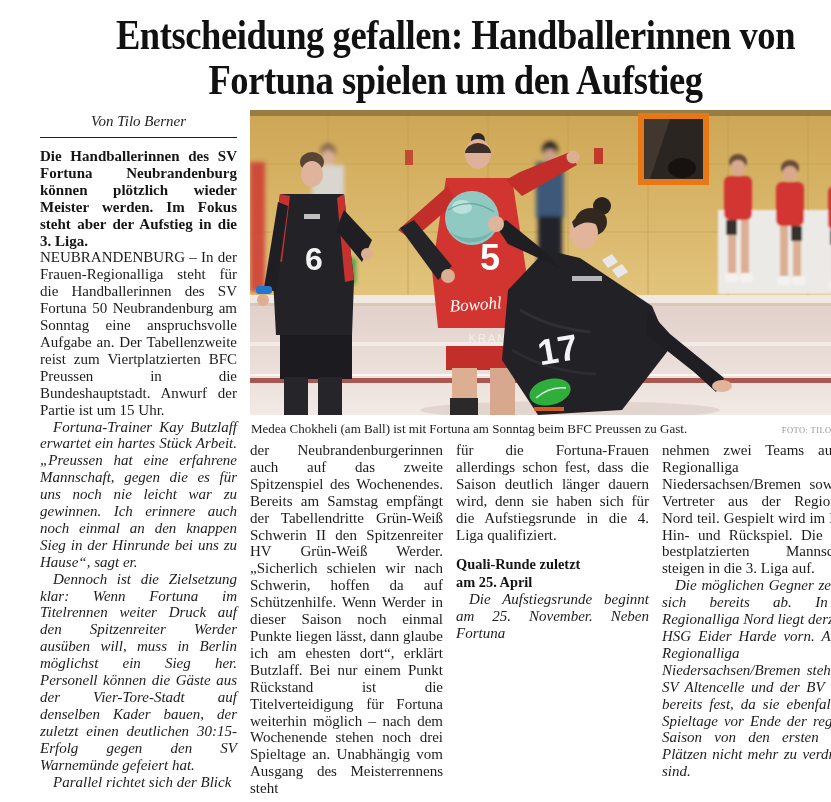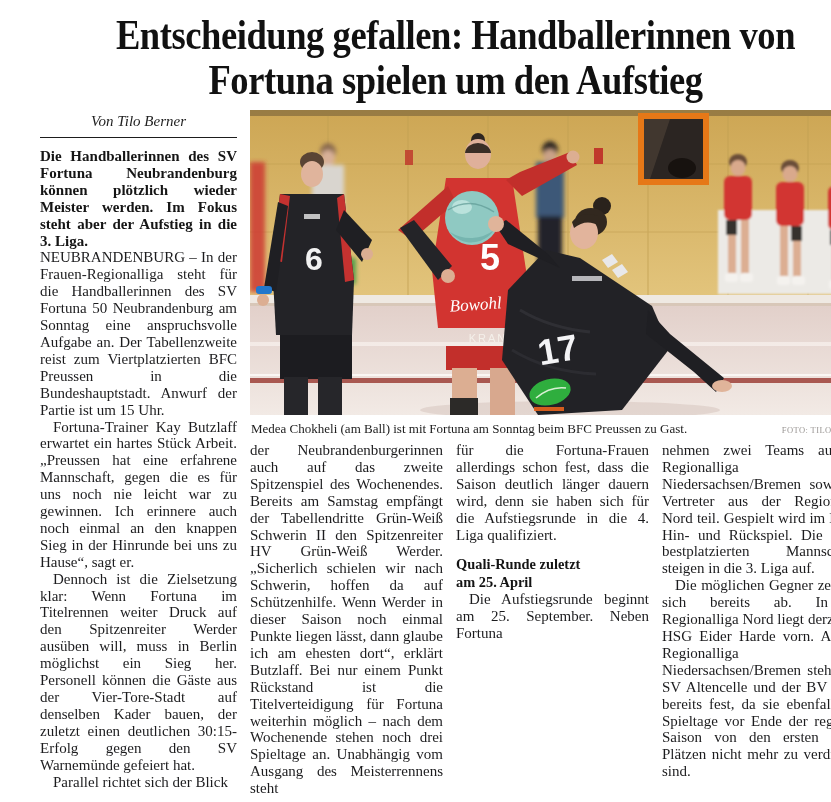--- a/index.html
+++ b/index.html
@@ -15,21 +15,21 @@
   }
   
   .content{display:flex;gap:13px;margin-top:7px;}
   .col-first{width:197px;flex:none;}
   .main{width:621px;flex:none;}
   
   .byline{text-align:center;font-style:italic;font-size:15px;margin:3px 0 7px;color:#222;}
   .byline-rule{border:0;border-top:1.6px solid #1d1d1d;margin:0 0 10px;}
   .lead{font-weight:700;font-size:15.4px;line-height:21.4px;text-align:justify;margin:0 0 9px;color:#151515;}
   .bodytext p{font-size:15px;line-height:16.9px;text-align:justify;margin:0;hyphens:auto;-webkit-hyphens:auto;}
-  .bodytext p.ind{text-indent:13px;}
+  .bodytext p.ind{text-indent:13px;font-style:italic;}
   
   figure{margin:0;}
   .photo-svg{display:block;width:621px;height:305px;background:#d9b768;}
   figcaption{
     display:flex;justify-content:space-between;align-items:baseline;
     font-family:Liberation Serif, serif;padding:6px 1px 5px;
   }
   .cap-text{font-size:13px;color:#1b1b1b;}
   .cap-credit{font-size:8.5px;color:#9a9694;letter-spacing:.4px;white-space:nowrap;}
   
@@ -241,21 +241,21 @@
         <div class="ncol">
           <p>der Neubrandenburgerinnen auch auf das zweite Spitzenspiel des Wochenendes. Bereits am Samstag empfängt der Tabellendritte Grün-Weiß Schwerin II den Spitzenreiter HV Grün-Weiß Werder. „Sicherlich schielen wir nach Schwerin, hoffen da auf Schützenhilfe. Wenn Werder in dieser Saison noch einmal Punkte liegen lässt, dann glaube ich am ehesten dort“, erklärt Butzlaff. Bei nur einem Punkt Rückstand ist die Titelverteidigung für Fortuna weiterhin möglich – nach dem Wochenende stehen noch drei Spieltage an. Unabhängig vom Ausgang des Meisterrennens steht</p>
         </div>
 
         <div class="ncol">
           <p>für die Fortuna-Frauen allerdings schon fest, dass die Saison deutlich länger dauern wird, denn sie haben sich für die Aufstiegsrunde in die 4. Liga qualifiziert.</p>
           <h3 class="subhead">
             <span>Quali-Runde zuletzt</span>
             <span>am 25. April</span>
           </h3>
-          <p class="ind">Die Aufstiegsrunde beginnt am 25. September. Neben Fortuna</p>
+          <p class="ind">Die Aufstiegsrunde beginnt am 25. November. Neben Fortuna</p>
         </div>
 
         <div class="ncol wide">
           <p>nehmen zwei Teams aus der Regionalliga Niedersachsen/Bremen sowie ein Vertreter aus der Regionalliga Nord teil. Gespielt wird im Modus Hin- und Rückspiel. Die beiden bestplatzierten Mannschaften steigen in die 3. Liga auf.</p>
           <p class="ind">Die möglichen Gegner zeichnen sich bereits ab. In der Regionalliga Nord liegt derzeit die HSG Eider Harde vorn. Aus der Regionalliga Niedersachsen/Bremen stehen der SV Altencelle und der BV Garrel bereits fest, da sie ebenfalls vier Spieltage vor Ende der regulären Saison von den ersten beiden Plätzen nicht mehr zu verdrängen sind.</p>
         </div>
 
       </div>
     </div>
   </div>

